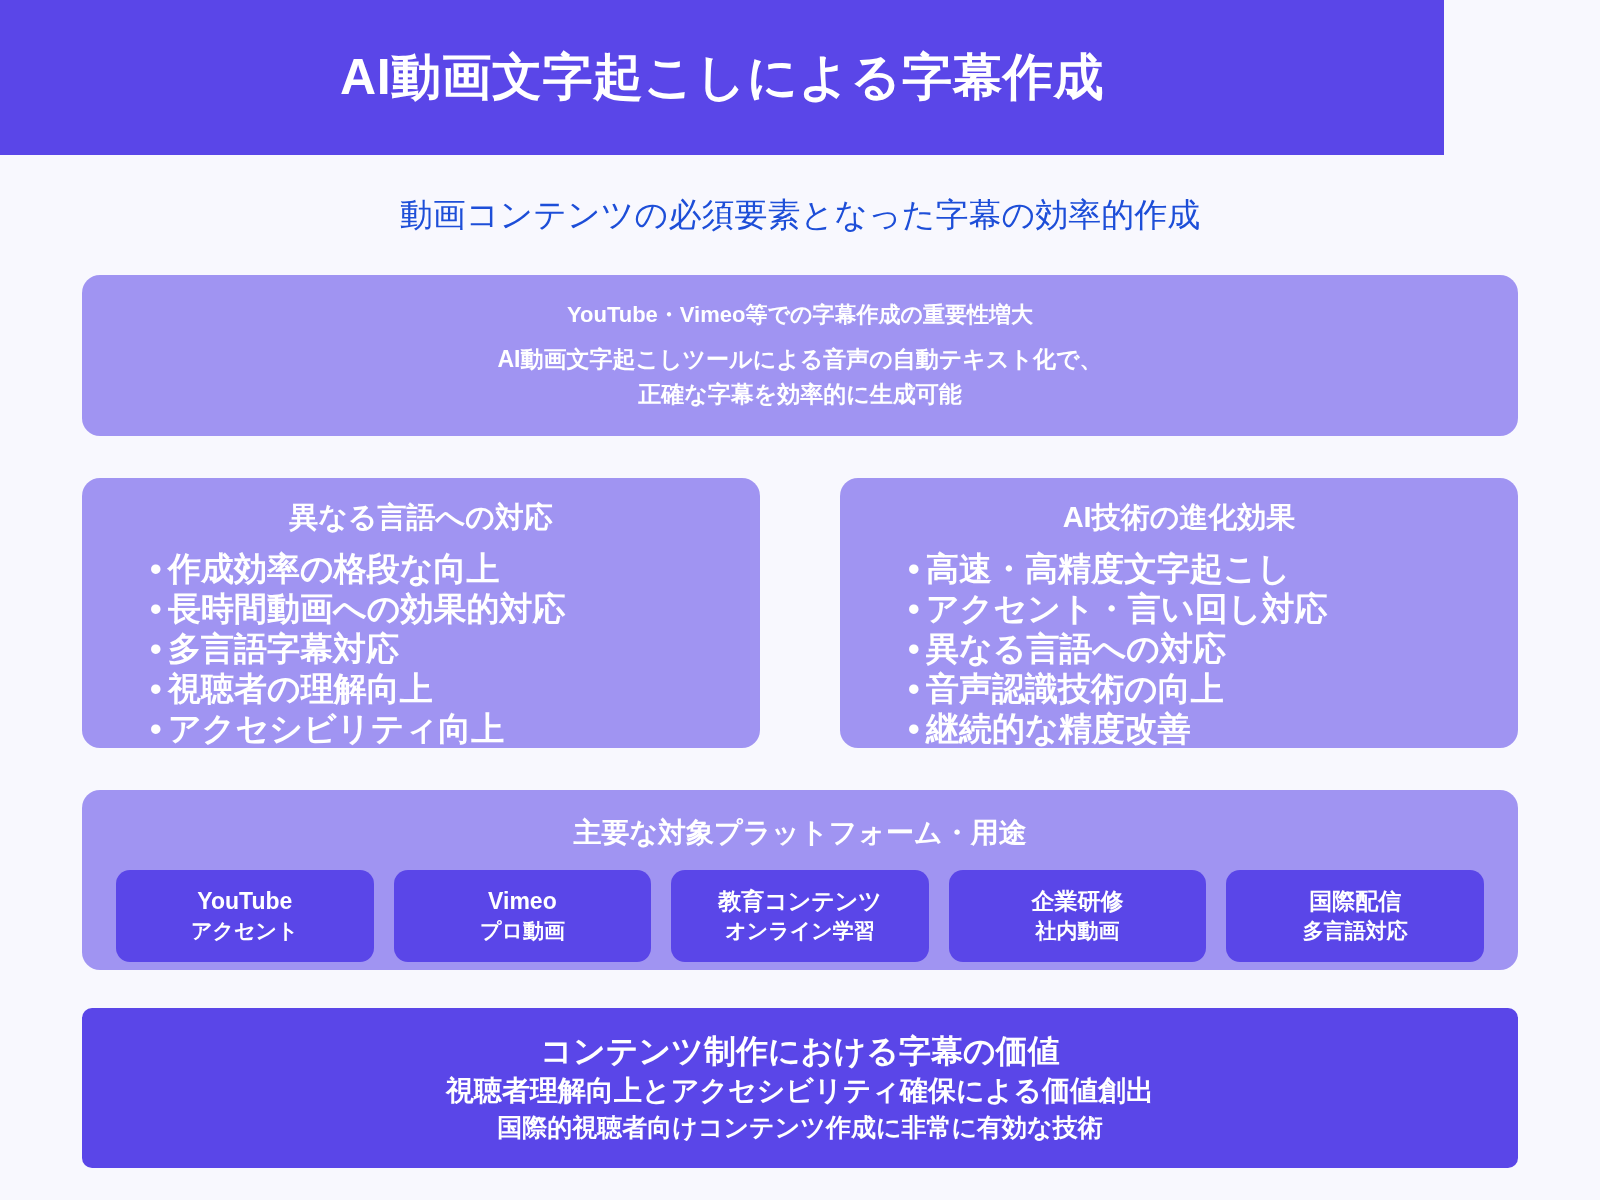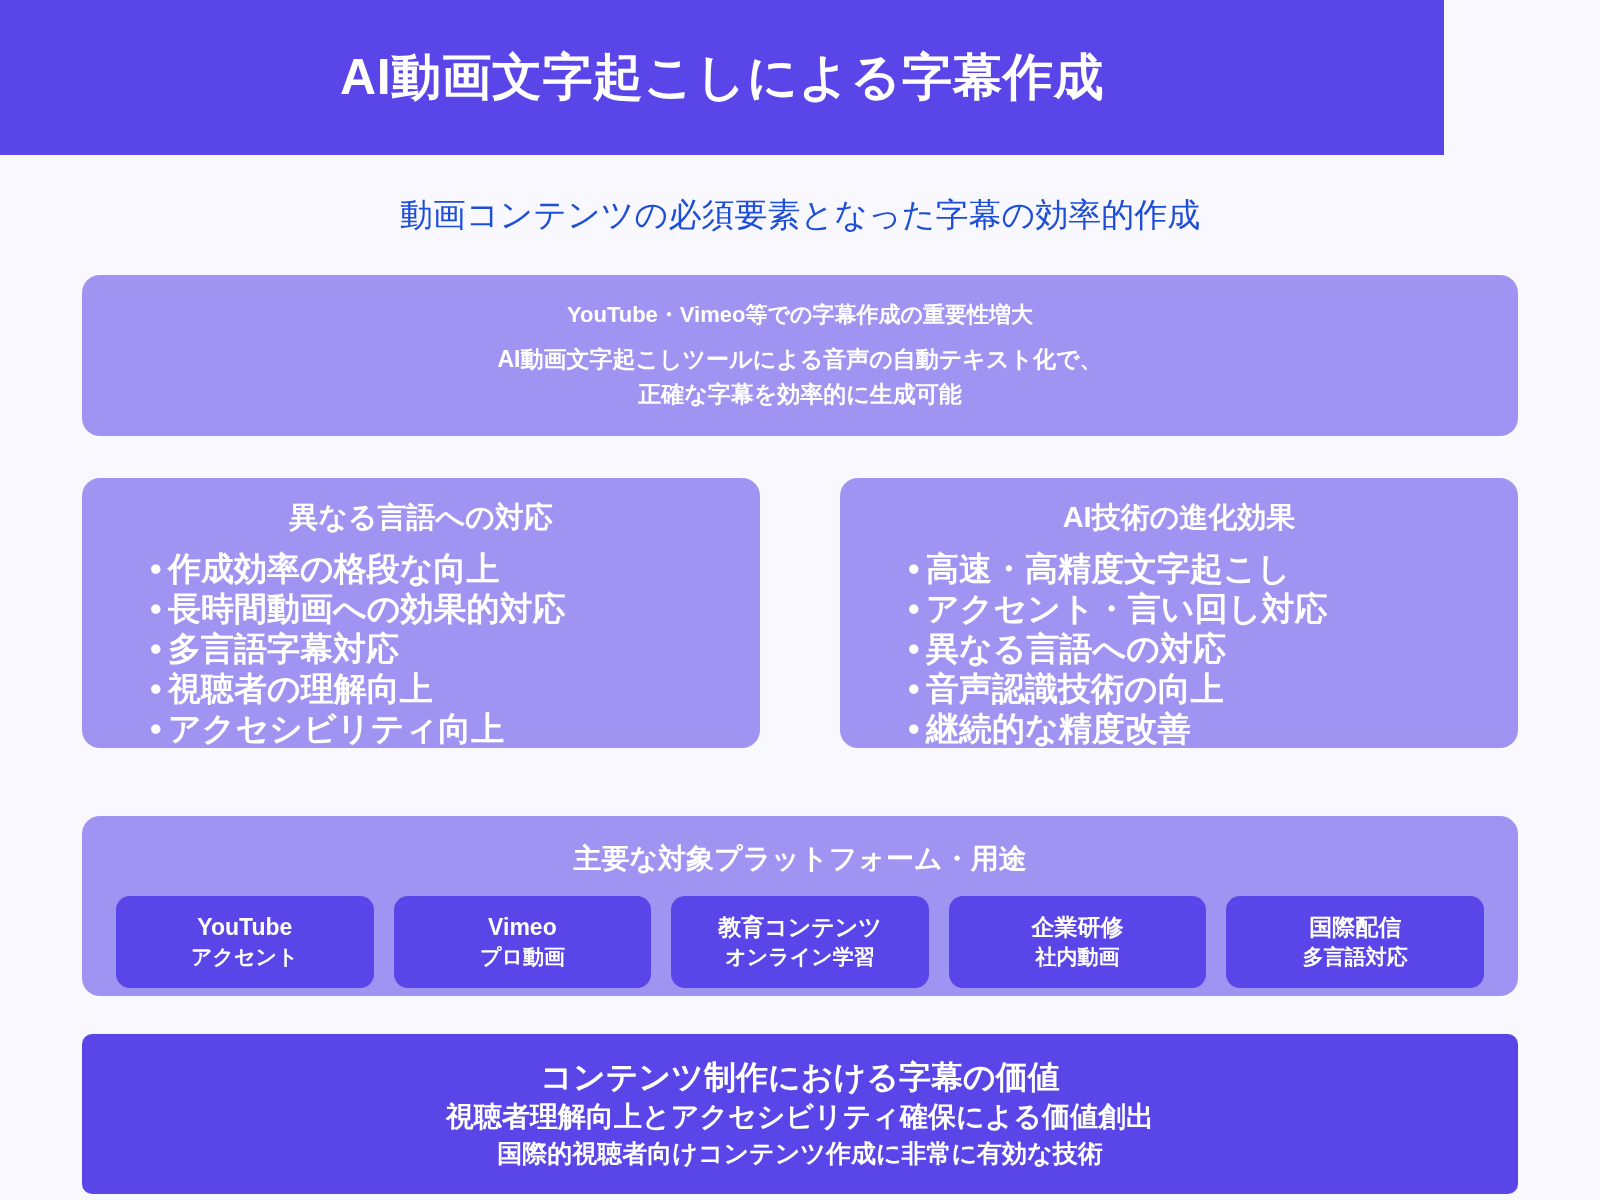--- a/index.html
+++ b/index.html
@@ -126,21 +126,21 @@
     content: "\2022";
     display: inline-block;
     width: 18px;
     margin-left: -18px;
   }
 
   
   .platform-card {
     background: #a094f2;
     border-radius: 18px;
-    margin-top: 68px;
+    margin-top: 42px;
     height: 180px;
     padding: 24px 34px 0 34px;
     box-sizing: border-box;
   }
   .platform-title {
     color: #ffffff;
     font-size: 28px;
     font-weight: bold;
     text-align: center;
     margin-bottom: 18px;

